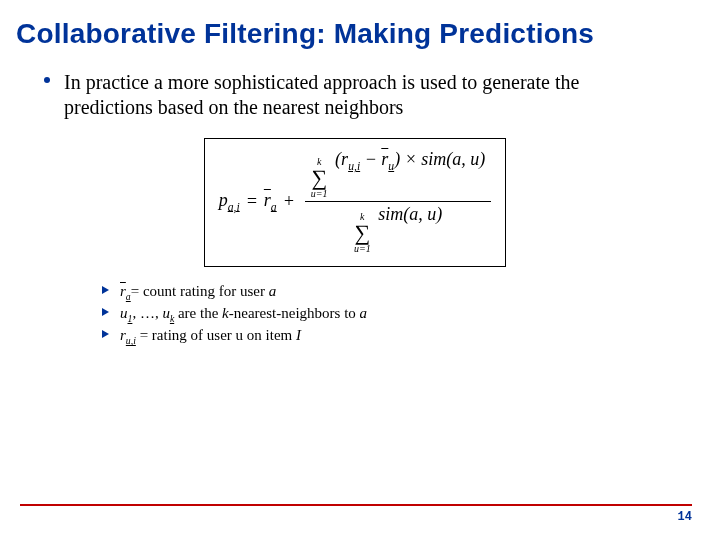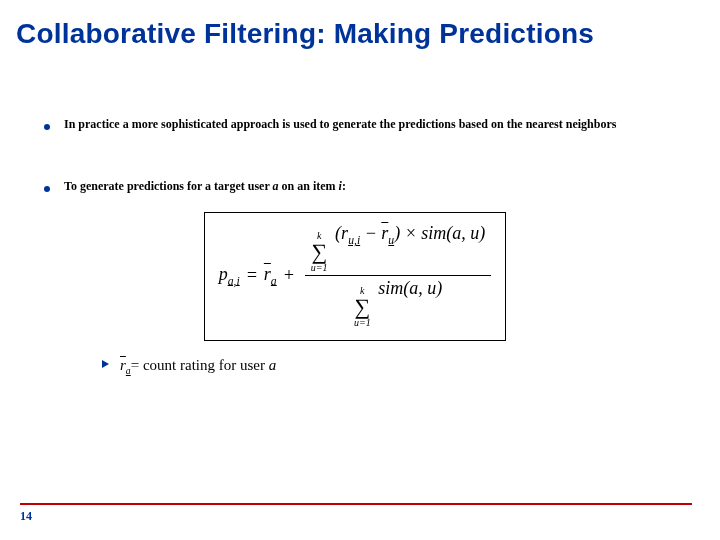--- a/index.html
+++ b/index.html
@@ -1,56 +1,53 @@
 <!DOCTYPE html>
 <html><head>
 <meta charset="utf-8">
 <style>
   * { margin: 0; padding: 0; box-sizing: border-box; }
   html, body { width: 720px; height: 540px; background: #fff; font-family: "Times New Roman", Times, serif; color: #000; }
   .slide { width: 712px; height: 540px; position: relative; padding: 18px 20px 0 12px; }
   .title { font-family: Arial, Helvetica, sans-serif; font-size: 28px; font-weight: bold; color: #003399; letter-spacing: 0.2px; margin-left: 4px; }
   .content { padding: 20px 24px 0 30px; }
   ul.main { list-style: none; }
-  ul.main > li { position: relative; padding-left: 22px; margin-bottom: 6px; font-size: 12px; font-weight: bold; line-height: 1.25; margin-top: 47px; }
+  ul.main > li { position: relative; padding-left: 22px; margin-bottom: 6px; font-size: 20px; font-weight: normal; line-height: 1.25; }
   ul.main > li::before { content: ""; position: absolute; left: 2px; top: 7px; width: 6px; height: 6px; background: #003399; border-radius: 50%; }
   ul.sub { list-style: none; margin: 14px 0 18px 60px; }
   ul.sub > li { position: relative; padding-left: 18px; font-size: 15px; line-height: 1.35; }
   ul.sub > li::before { content: ""; position: absolute; left: 0; top: 5px; width: 0; height: 0; border-top: 4px solid transparent; border-bottom: 4px solid transparent; border-left: 7px solid #003399; }
   .formula-wrap { text-align: center; margin: 18px 0 10px 0; }
   .formula { display: inline-block; border: 1px solid #000; padding: 8px 14px 10px 14px; font-family: "Times New Roman", serif; font-style: italic; font-size: 18px; }
   .formula .row { display: flex; align-items: center; gap: 6px; }
   .frac { display: inline-flex; flex-direction: column; align-items: center; vertical-align: middle; margin-left: 4px; }
   .frac .num, .frac .den { padding: 2px 6px; white-space: nowrap; }
   .frac .bar { width: 100%; border-top: 1px solid #000; }
   .sum { display: inline-flex; flex-direction: column; align-items: center; line-height: 1; margin-right: 3px; }
   .sum .lim { font-size: 10px; font-style: italic; }
   .sum .sigma { font-size: 22px; font-style: normal; }
   .ov { text-decoration: overline; }
   sub { font-size: 0.65em; font-style: italic; text-decoration: underline; }
   .footer { position: absolute; left: 20px; right: 20px; bottom: 16px; }
   .rule { height: 2px; background: #c00000; margin-bottom: 4px; }
-  .pageno { font-family: Liberation Serif, serif; font-size: 12px; font-weight: bold; color: #003399; }
+  .pageno { text-align: right; font-family: Liberation Mono, monospace; font-size: 12px; font-weight: bold; color: #003399; }
   .it { font-style: italic; }
 </style>
 </head>
 <body>
 
 <div class="slide">
 
   <div class="title">Collaborative Filtering: Making Predictions</div>
 
   <div class="content">
 
     <ul class="main">
       <li>
         <span>In practice a more sophisticated approach is used to generate the predictions based on the nearest neighbors</span>
-      </li>
-      <li>
-        <span>To generate predictions for a target user </span><span class="it">a</span><span> on an item </span><span class="it">i</span><span>:</span>
       </li>
     </ul>
 
     <div class="formula-wrap">
       <div class="formula">
         <div class="row">
           <span><span>p</span><sub>a,i</sub></span>
           <span> = </span>
           <span><span class="ov">r</span><sub>a</sub></span>
           <span> + </span>
@@ -74,20 +71,26 @@
             </span>
           </span>
         </div>
       </div>
     </div>
 
     <ul class="sub">
       <li>
         <span class="it"><span class="ov">r</span><sub>a</sub></span><span>= count rating for user </span><span class="it">a</span>
       </li>
+      <li>
+        <span class="it"><span>u</span><sub>1</sub></span><span>, …, </span><span class="it"><span>u</span><sub>k</sub></span><span> are the </span><span class="it">k</span><span>-nearest-neighbors to </span><span class="it">a</span>
+      </li>
+      <li>
+        <span class="it"><span>r</span><sub>u,i</sub></span><span> = rating of user u on item </span><span class="it">I</span>
+      </li>
     </ul>
 
 
   </div>
 
   <div class="footer">
     <div class="rule"></div>
     <div class="pageno">14</div>
   </div>
 

